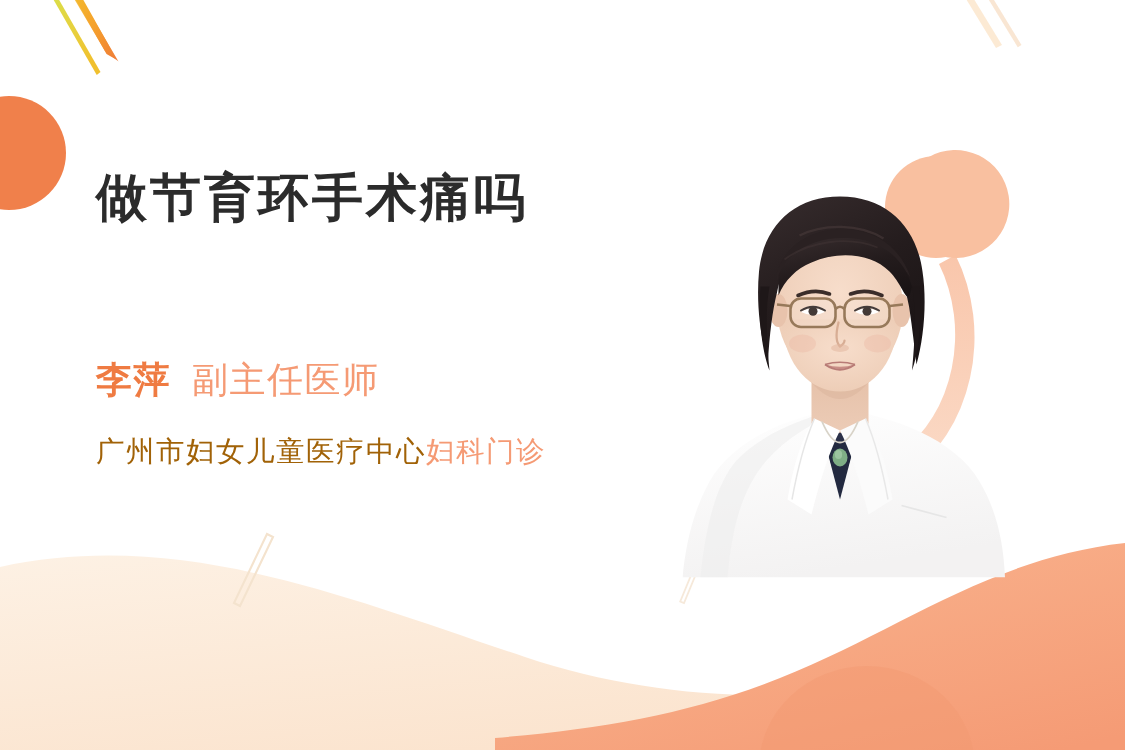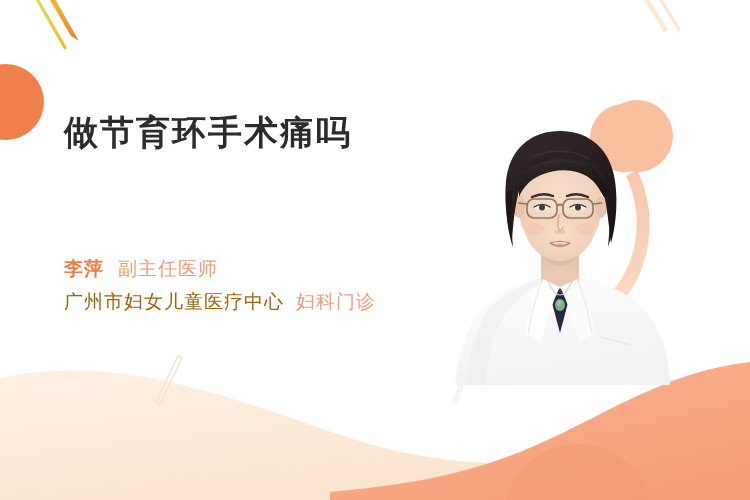--- a/index.html
+++ b/index.html
@@ -37,21 +37,21 @@
     color: #2b2b2b;
     white-space: nowrap;
     line-height: 1.2;
   }
   .credit-line {
     position: absolute;
     left: 64px;
     white-space: nowrap;
     line-height: 1.2;
   }
-  .credit-name-row { top: 258px; font-size: 19px; }
+  .credit-name-row { top: 240px; font-size: 24px; }
   .credit-org-row  { top: 291px; font-size: 19px; }
 
   .doc-name {
     font-weight: 700;
     color: #ef7b42;
     letter-spacing: 1px;
   }
   .doc-title {
     font-weight: 400;
     color: #f59a74;
@@ -60,21 +60,20 @@
   }
   .org-text {
     font-weight: 400;
     color: #a16207;
     letter-spacing: 1px;
   }
   .dept-text {
     font-weight: 400;
     color: #f59a74;
     letter-spacing: 1px;
-    margin-left: 12px;
   }
 
   
   .portrait {
     position: absolute;
     left: 455px;
     top: 95px;
     width: 215px;
     height: 290px;
   }

